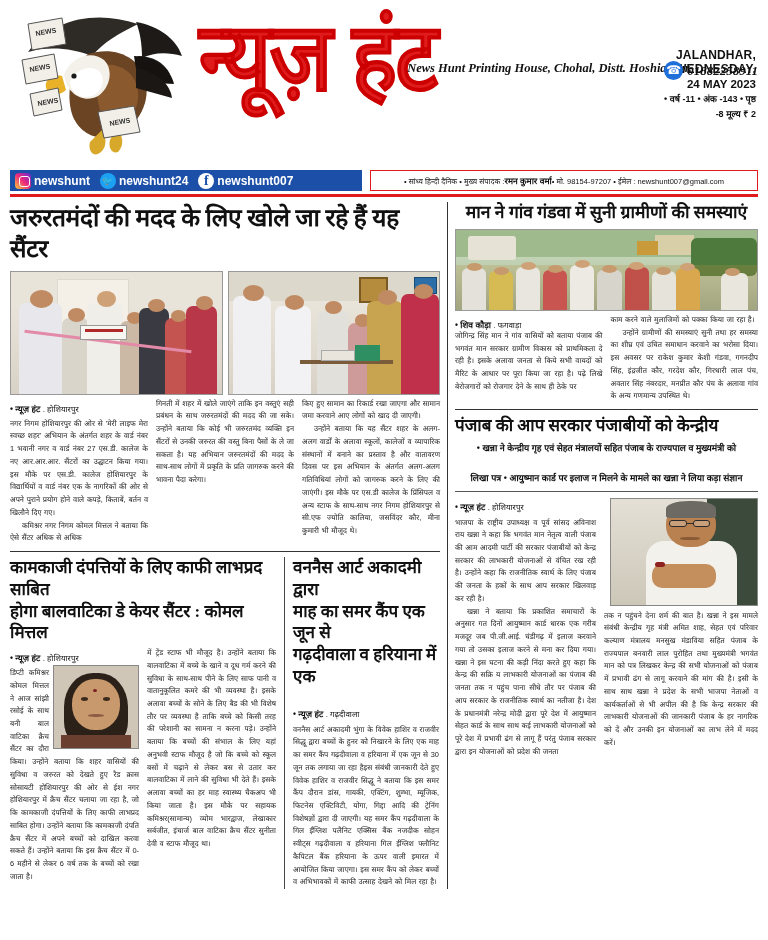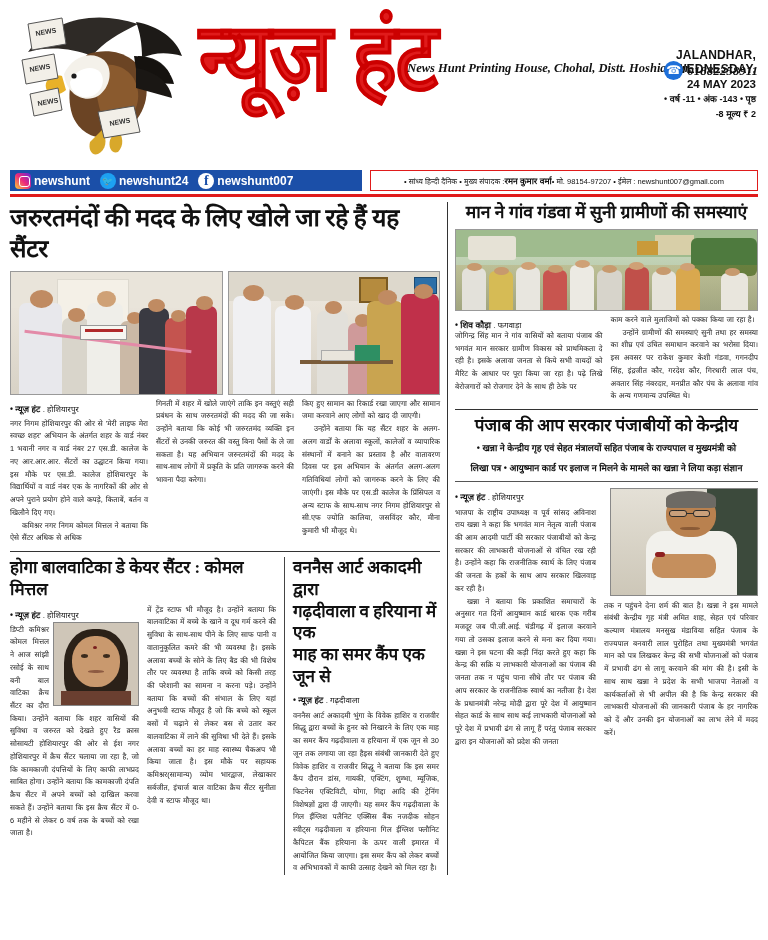--- a/index.html
+++ b/index.html
@@ -242,21 +242,21 @@
   .divider { height: 1px; background: #333; margin: 6px 0 5px 0; }
   .divider-thin { height: 1px; background: #555; margin: 5px 0 4px 0; }
 
   .hl-sec {
     font-family: "Liberation Serif", serif;
     font-weight: bold;
     font-size: 17px;
     line-height: 1.28;
     color: #111;
   }
-  .hl-sec-c { text-align: center; }
+  .hl-sec-c { }
 
   .bullets {
     font-family: "Liberation Sans", sans-serif;
     font-size: 9px; font-weight: bold; line-height: 1.6;
     color: #111; text-align: center; margin-top: 4px;
   }
 
   .inline-photo {
     float: right; width: 86px; height: 84px; margin: 2px 0 3px 4px;
     border: 1px solid #888; background:#d8cfc2; position: relative; overflow: hidden;
@@ -430,20 +430,21 @@
           <div class="ptext">किए हुए सामान का रिकार्ड रखा जाएगा और सामान जमा करवाने आए लोगों को खाद दी जाएगी।</div>
           <div class="ptext">उन्होंने बताया कि यह सैंटर शहर के अलग-अलग वार्डों के अलावा स्कूलों, कालेजों व व्यापारिक संस्थानों में बनाने का प्रस्ताव है और वातावरण दिवस पर इस अभियान के अंतर्गत अलग-अलग गतिविधियां लोगों को जागरुक करने के लिए की जाएंगी। इस मौके पर एस.डी कालेज के प्रिंसिपल व अन्य स्टाफ के साथ-साथ नगर निगम होशियारपुर से सी.एफ ज्योति कालिया, जसविंदर कौर, मीना कुमारी भी मौजूद थे।</div>
         </div>
       </div>
 
       <div class="divider"></div>
 
       <div style="display:flex;gap:8px;">
 
         <div style="width:266px;">
+          <div class="hl-sec">कामकाजी दंपत्तियों के लिए काफी लाभप्रद साबित</div>
           <div class="hl-sec">होगा बालवाटिका डे केयर सैंटर : कोमल मित्तल</div>
 
           <div class="cols2">
             <div class="bcol">
               <div class="credit">
                 <span>• न्यूज़ हंट</span>
                 <span class="loc">. होशियारपुर</span>
               </div>
               <div class="inline-photo">
                 <div style="position:absolute;left:0;top:0;right:0;bottom:0;background:#cfc6b8;"></div>
@@ -459,23 +460,23 @@
 
             </div>
             <div class="bcol">
               <div class="ptext" style="text-indent:0;">में ट्रेंड स्टाफ भी मौजूद है। उन्होंने बताया कि बालवाटिका में बच्चे के खाने व दूध गर्म करने की सुविधा के साथ-साथ पीने के लिए साफ पानी व वातानुकूलित कमरे की भी व्यवस्था है। इसके अलावा बच्चों के सोने के लिए बैड की भी विशेष तौर पर व्यवस्था है ताकि बच्चे को किसी तरह की परेशानी का सामना न करना पड़े। उन्होंने बताया कि बच्चों की संभाल के लिए यहां अनुभवी स्टाफ मौजूद है जो कि बच्चे को स्कूल बसों में चढ़ाने से लेकर बस से उतार कर बालवाटिका में लाने की सुविधा भी देते हैं। इसके अलावा बच्चों का हर माह स्वास्थ्य चैकअप भी किया जाता है। इस मौके पर सहायक कमिश्नर(सामान्य) व्योम भारद्वाज, लेखाकार सर्बजीत, इंचार्ज बाल वाटिका क्रैच सैंटर सुनीता देवी व स्टाफ मौजूद था।</div>
             </div>
           </div>
         </div>
 
         <div style="width:155px;border-left:1px solid #444;padding-left:8px;">
           <div class="hl-sec">वननैस आर्ट अकादमी द्वारा</div>
+          <div class="hl-sec">माह का समर कैंप एक जून से</div>
           <div class="hl-sec">गढ़दीवाला व हरियाना में एक</div>
-          <div class="hl-sec">माह का समर कैंप एक जून से</div>
-          <div class="credit" style="margin-top:6px;">
+          <div class="credit" style="margin-top:20px;">
             <span>• न्यूज़ हंट</span>
             <span class="loc">. गढ़दीवाला</span>
           </div>
           <div class="ptext" style="margin-top:5px;">वननैस आर्ट अकादमी भुंगा के विवेक हाशिर व राजवीर सिद्धू द्वारा बच्चों के हुनर को निखारने के लिए एक माह का समर कैंप गढ़दीवाला व हरियाना में एक जून से 30 जून तक लगाया जा रहा हैइस संबंधी जानकारी देते हुए विवेक हाशिर व राजवीर सिद्धू ने बताया कि इस समर कैंप दौरान डांस, गायकी, एक्टिंग, शुम्भा, म्यूजिक, फिटनेस एक्टिविटी, योगा, गिद्दा आदि की ट्रेनिंग विशेषज्ञों द्वारा दी जाएगी। यह समर कैंप गढ़दीवाला के गिल ईंग्लिश पलैनिट एक्सिस बैंक नजदीक सोहन स्वीट्स गढ़दीवाला व हरियाना गिल ईंग्लिश फ्लौनिट कैपिटल बैंक हरियाना के ऊपर वाली इमारत में आयोजित किया जाएगा। इस समर कैंप को लेकर बच्चों व अभिभावकों में काफी उत्साह देखने को मिल रहा है।</div>
         </div>
       </div>
     </div>
 
     <div class="col-right">
 
@@ -524,21 +525,21 @@
           <div class="ptext" style="text-indent:0;">काम करने वाले मुलाजिमों को पक्का किया जा रहा है।</div>
           <div class="ptext">उन्होंने ग्रामीणों की समस्याएं सुनी तथा हर समस्या का शीघ्र एवं उचित समाधान करवाने का भरोसा दिया। इस अवसर पर राकेश कुमार केशी गंडवा, गगनदीप सिंह, इंद्रजीत कौर, गरदेश कौर, गिरधारी लाल पंच, अवतार सिंह नंबरदार, मनप्रीत कौर पंच के अलावा गांव के अन्य गणमान्य उपस्थित थे।</div>
         </div>
       </div>
 
       <div class="divider"></div>
 
       <div class="hl-sec hl-sec-c">पंजाब की आप सरकार पंजाबीयों को केन्द्रीय</div>
 
       <div class="bullets">• खन्ना ने केन्द्रीय गृह एवं सेहत मंत्रालयों सहित पंजाब के राज्यपाल व मुख्यमंत्री को</div>
-      <div class="bullets" style="margin-top:6px;">लिखा पत्र • आयुष्मान कार्ड पर इलाज न मिलने के मामले का खन्ना ने लिया कड़ा संज्ञान</div>
+      <div class="bullets" style="margin-top:16px;">लिखा पत्र • आयुष्मान कार्ड पर इलाज न मिलने के मामले का खन्ना ने लिया कड़ा संज्ञान</div>
 
       <div class="divider-thin"></div>
 
       <div class="cols2">
         <div class="bcol">
           <div class="credit">
             <span>• न्यूज़ हंट</span>
             <span class="loc">. होशियारपुर</span>
           </div>
           <div class="ptext" style="margin-top:5px;">भाजपा के राष्ट्रीय उपाध्यक्ष व पूर्व सांसद अविनाश राय खन्ना ने कहा कि भगवंत मान नेतृत्व वाली पंजाब की आम आदमी पार्टी की सरकार पंजाबीयों को केन्द्र सरकार की लाभकारी योजनाओं से वंचित रख रही है। उन्होंने कहा कि राजनीतिक स्वार्थ के लिए पंजाब की जनता के हकों के साथ आप सरकार खिलवाड़ कर रही है।</div>

